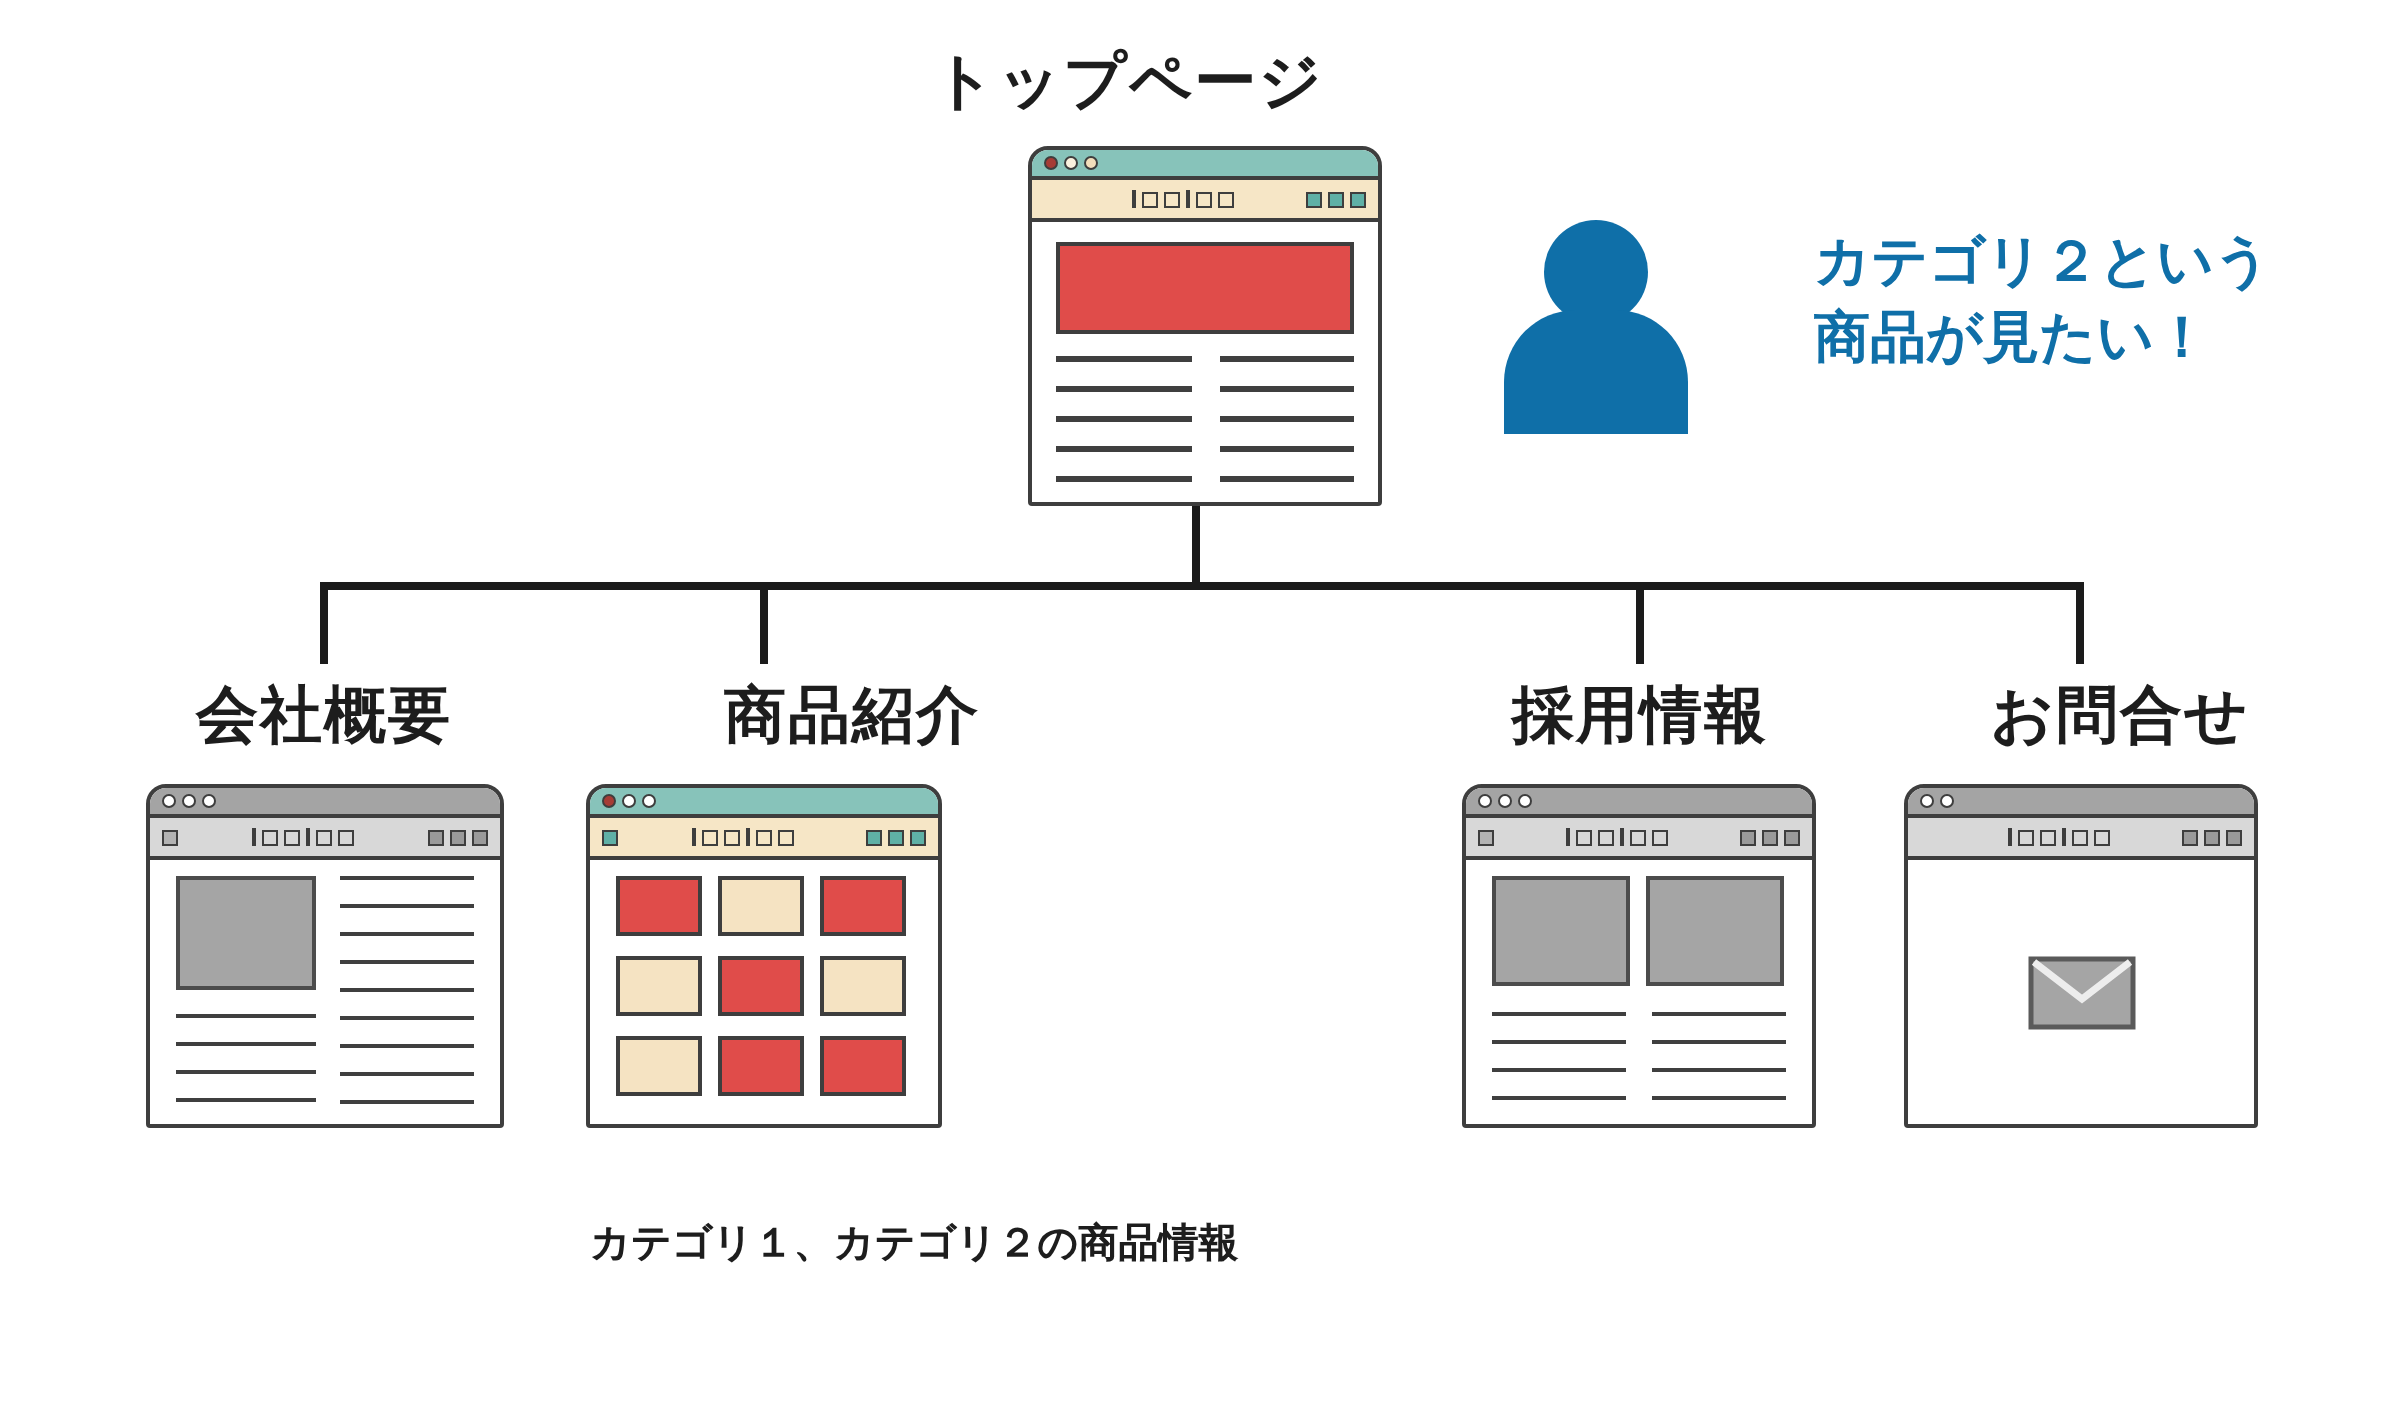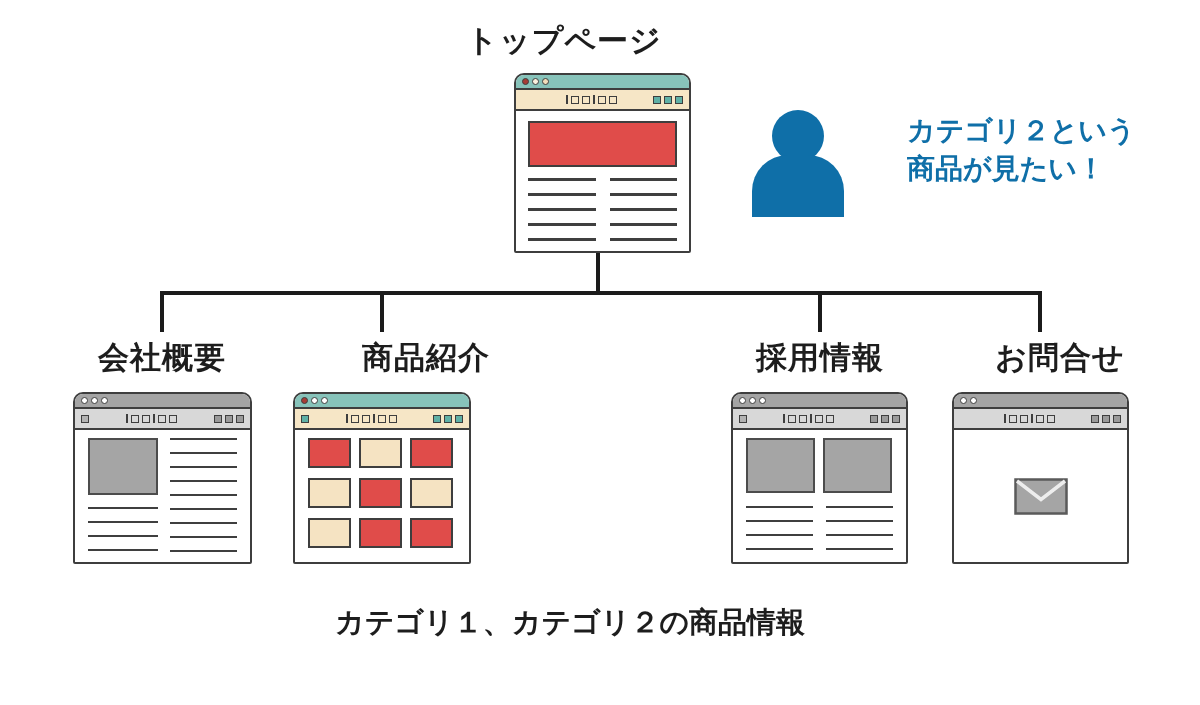--- a/index.html
+++ b/index.html
@@ -12,21 +12,21 @@
   .page-label{
     position:absolute;transform:translateX(-50%);
     font-size:31px;font-weight:bold;letter-spacing:1px;white-space:nowrap;color:var(--text,#1d1d1d);
   }
   .callout{
     position:absolute;left:907px;top:112px;
     font-size:28px;font-weight:bold;line-height:38px;color:var(--blue,#0f6fa8);white-space:nowrap;
   }
   .caption{
     position:absolute;left:295px;top:604px;
-    font-size:29px;font-weight:bold;line-height:37px;color:var(--text,#1d1d1d);white-space:nowrap;margin-left:40px;
+    font-size:20px;font-weight:bold;line-height:37px;color:var(--text,#1d1d1d);white-space:nowrap;
   }
   
   .person{position:absolute;left:752px;top:110px;width:92px;}
   .person .head{width:52px;height:52px;border-radius:50%;background:var(--blue,#0f6fa8);margin:0 auto;}
   .person .torso{width:92px;height:62px;border-radius:36px 36px 0 0;background:var(--blue,#0f6fa8);margin-top:-7px;}
   
   .tree-line{position:absolute;background:var(--tree-line,#1b1b1b);}
   
   .window{
     position:absolute;box-sizing:border-box;background:#fff;

